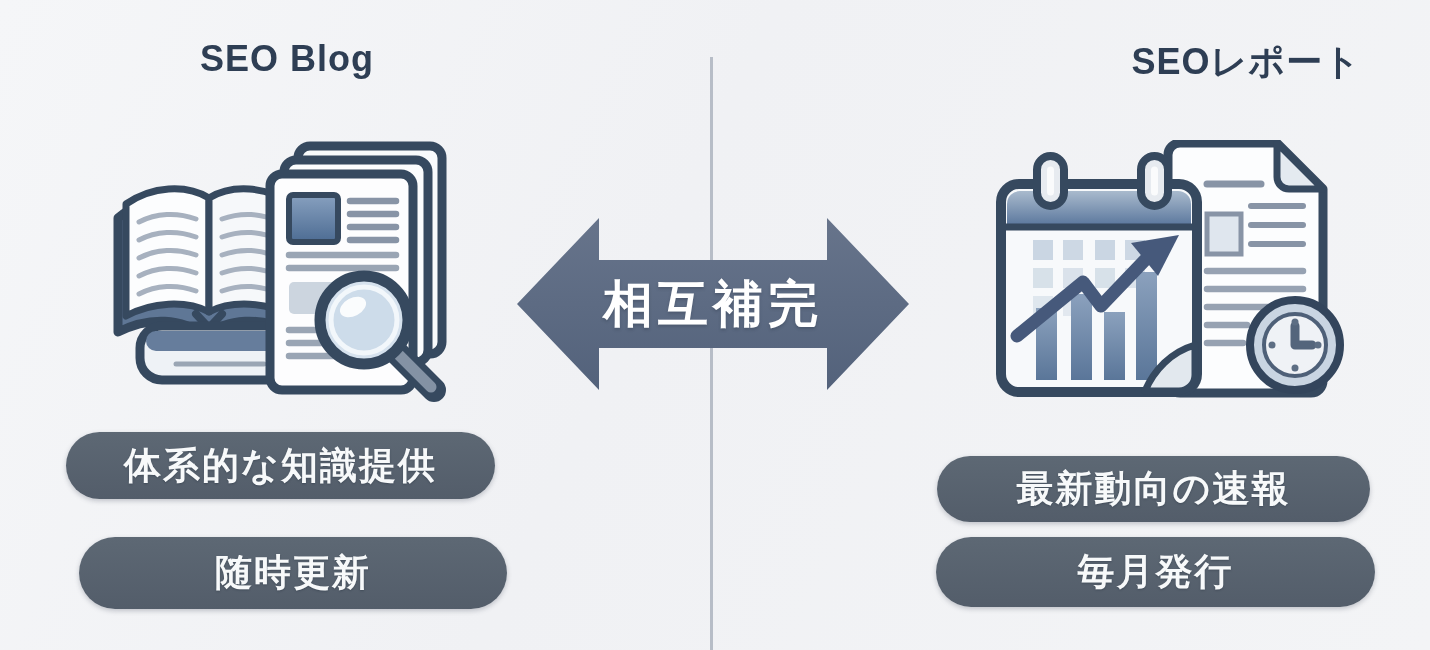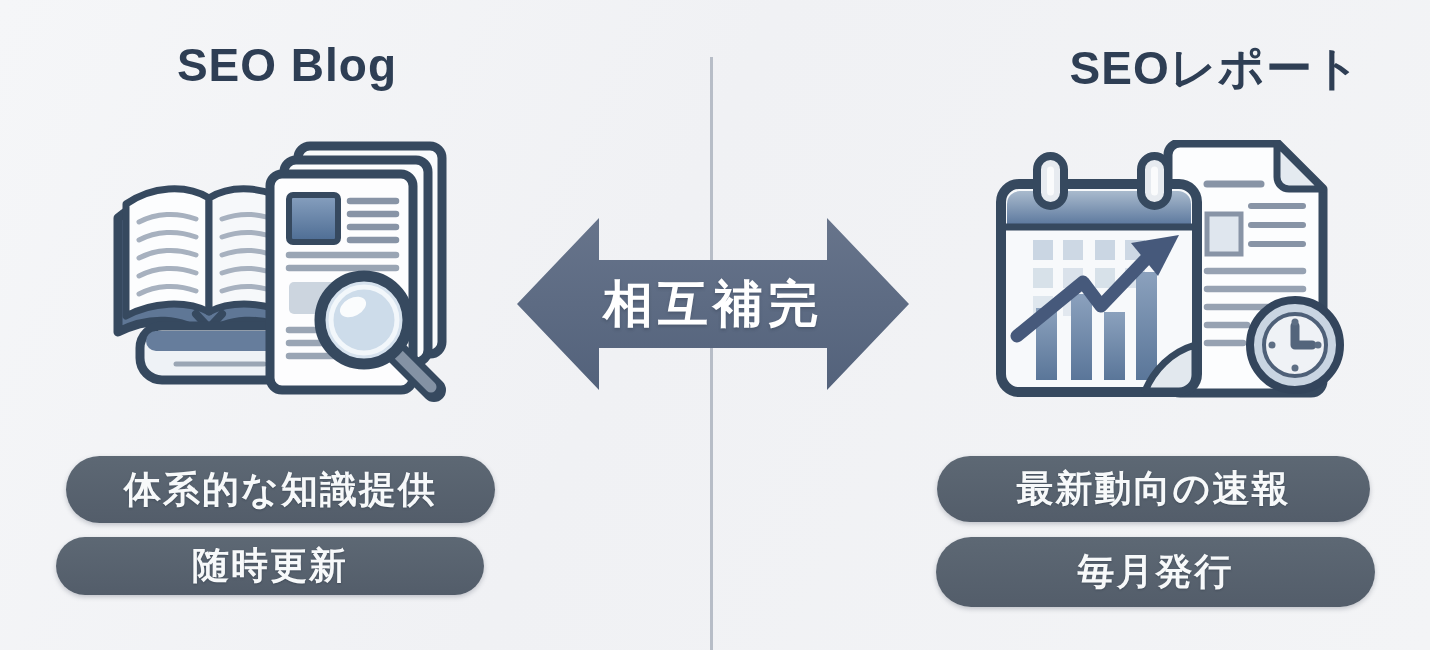--- a/index.html
+++ b/index.html
@@ -10,21 +10,21 @@
     background:linear-gradient(115deg,#f5f6f8 0%,#f0f1f4 45%,#f3f4f6 100%);
   }
 
   .divider {
     position:absolute; left:710px; top:57px; width:3px; height:593px;
     background:#b7bdc7;
   }
 
   .title {
     position:absolute; top:38px; margin:0;
-    font-size:46px; font-weight:800; letter-spacing:1px;
+    font-size:36px; font-weight:800; letter-spacing:1px;
     color:#2e3e54; text-align:center; white-space:nowrap;
   }
   .title-left  { left:87px;  width:400px; }
   .title-right { left:961px; width:400px;text-align:right; }
 
   .icon { position:absolute; }
   .icon-left  { left:112px; top:140px; width:340px; height:262px; }
   .icon-right { left:995px; top:140px; width:352px; height:262px; }
   .icon svg { display:block; width:100%; height:100%; }
 
@@ -41,22 +41,22 @@
 
   .badge {
     position:absolute; display:flex; align-items:center; justify-content:center;
     background:linear-gradient(180deg,#5d6874 0%,#535d6a 100%);
     border-radius:36px; box-shadow:0 2px 5px rgba(60,70,85,.28);
   }
   .badge span {
     color:#f7f9fa; font-size:37px; font-weight:700; letter-spacing:2px;
     white-space:nowrap; text-shadow:0 1px 2px rgba(30,40,55,.35);
   }
-  .badge-l1 { left:66px;  top:456px; width:429px; height:67px;text-align:center; }
-  .badge-l2 { left:56px;  top:537px; width:428px; height:58px; }
+  .badge-l1 { left:66px;  top:432px; width:429px; height:67px;text-align:center; }
+  .badge-l2 { left:79px;  top:537px; width:428px; height:72px; }
   .badge-r1 { left:937px; top:456px; width:433px; height:66px; }
   .badge-r2 { left:936px; top:537px; width:439px; height:70px; }
 </style>
 </head>
 <body>
 
 <div class="stage">
 
   <div class="divider"></div>
 

